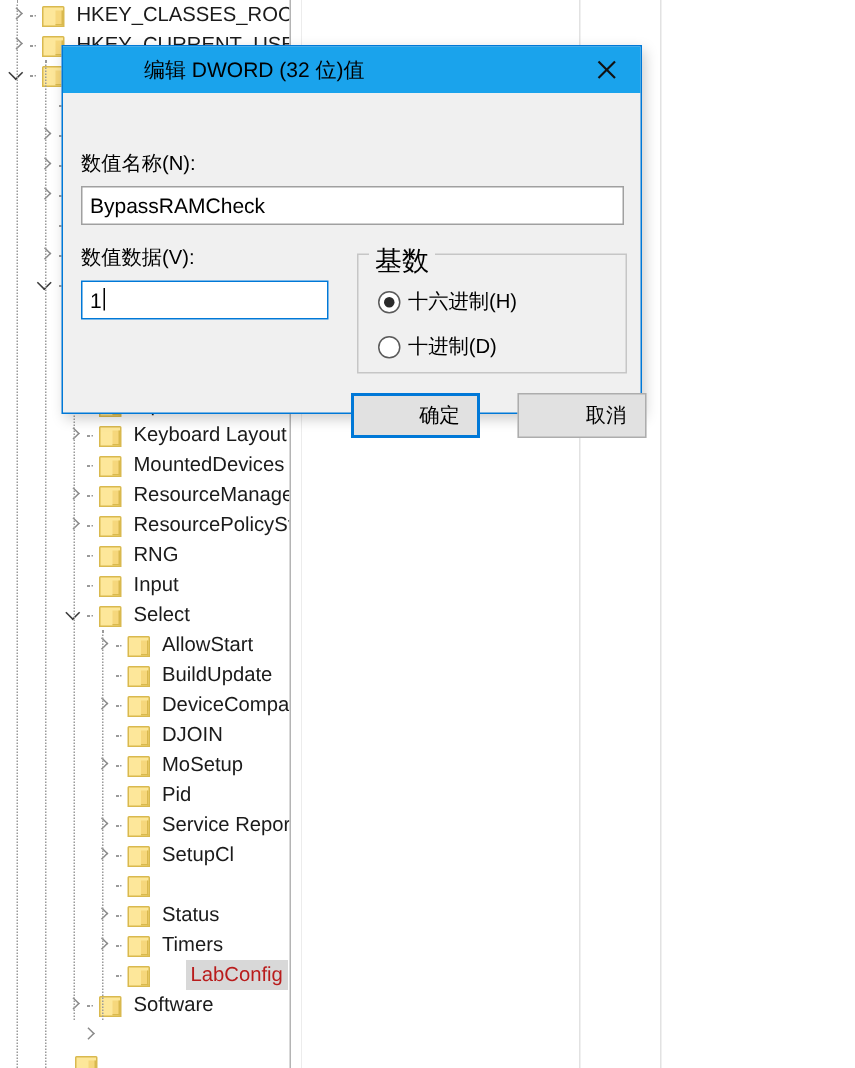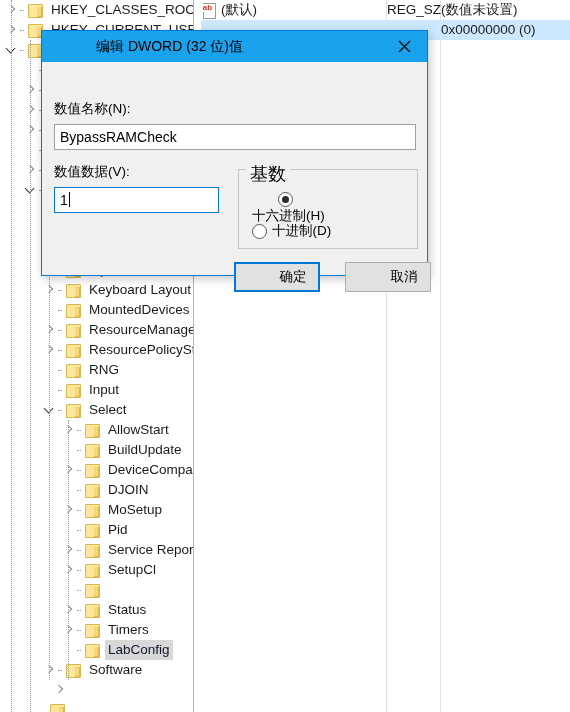--- a/index.html
+++ b/index.html
@@ -102,21 +102,22 @@
     background: #f6d77c;
     border-right: 1px solid #d9b94f;
     border-bottom: 1px solid #d9b94f;
   }
   .tree-label {
     padding: 0 3px;
     border-radius: 0;
   }
   .tree-row.selected .tree-label {
     background: #d8d8d8;
-    color: #0f172a;
+    color: #b91c1c;
+    margin-left: 19px;
   }
 
   
   .guide {
     position: absolute;
     border-left: 1px dotted #9a9a9a;
     width: 0;
   }
 
   
@@ -711,40 +712,20 @@
       <div class="guide" style="left: 30px; top: 40px; height: 672px;"></div>
       <div class="guide" style="left: 49px; top: 220px; height: 460px;"></div>
       <div class="guide" style="left: 68px; top: 420px; height: 260px;"></div>
     </div>
 
   <div id="splitter"></div>
 
   <div id="list-pane">
     <div class="col-sep" style="left:185px"></div>
     <div class="col-sep" style="left:239px"></div>
-    <div id="list-rows">
-        <div class="list-row">
-          <div class="cell-name">
-            <span class="ab-icon">
-              <span class="page"></span>
-              <span class="ab">ab</span>
-            </span>
-            <span>(默认)</span>
-          </div>
-          <div class="cell-type">REG_SZ</div>
-          <div class="cell-data">(数值未设置)</div>
-        </div>
-        <div class="list-row sel">
-          <div class="cell-name">
-            <span></span>
-          </div>
-          <div class="cell-type"></div>
-          <div class="cell-data">0x00000000 (0)</div>
-        </div>
-      </div>
   </div>
 
   <div id="dialog">
 
     <div id="dialog-titlebar">
       <div id="dialog-title">编辑 DWORD (32 位)值</div>
       <div id="dialog-close">
         <svg width="13" height="13" viewBox="0 0 13 13">
           <line x1="1" y1="1" x2="12" y2="12" stroke="#111" stroke-width="1.4"></line>
           <line x1="12" y1="1" x2="1" y2="12" stroke="#111" stroke-width="1.4"></line>
@@ -758,21 +739,21 @@
 
       <div class="dlg-input" id="value-name-input">BypassRAMCheck</div>
 
       <div class="dlg-label" style="left:12px; top:101px;">数值数据(V):</div>
 
       <div class="dlg-input" id="value-data-input"><span>1</span><span class="caret"></span></div>
 
       <div id="radix-group"></div>
       <div id="radix-legend">基数</div>
 
-      <div class="radio-row" style="left:210px; top:130px;flex-direction:column;">
+      <div class="radio-row" style="left:210px; top:130px;">
         <span class="radio checked"></span>
         <span>十六进制(H)</span>
       </div>
 
       <div class="radio-row" style="left:210px; top:160px;">
         <span class="radio"></span>
         <span>十进制(D)</span>
       </div>
 
       <div class="dlg-btn" id="ok-button">确定</div>

